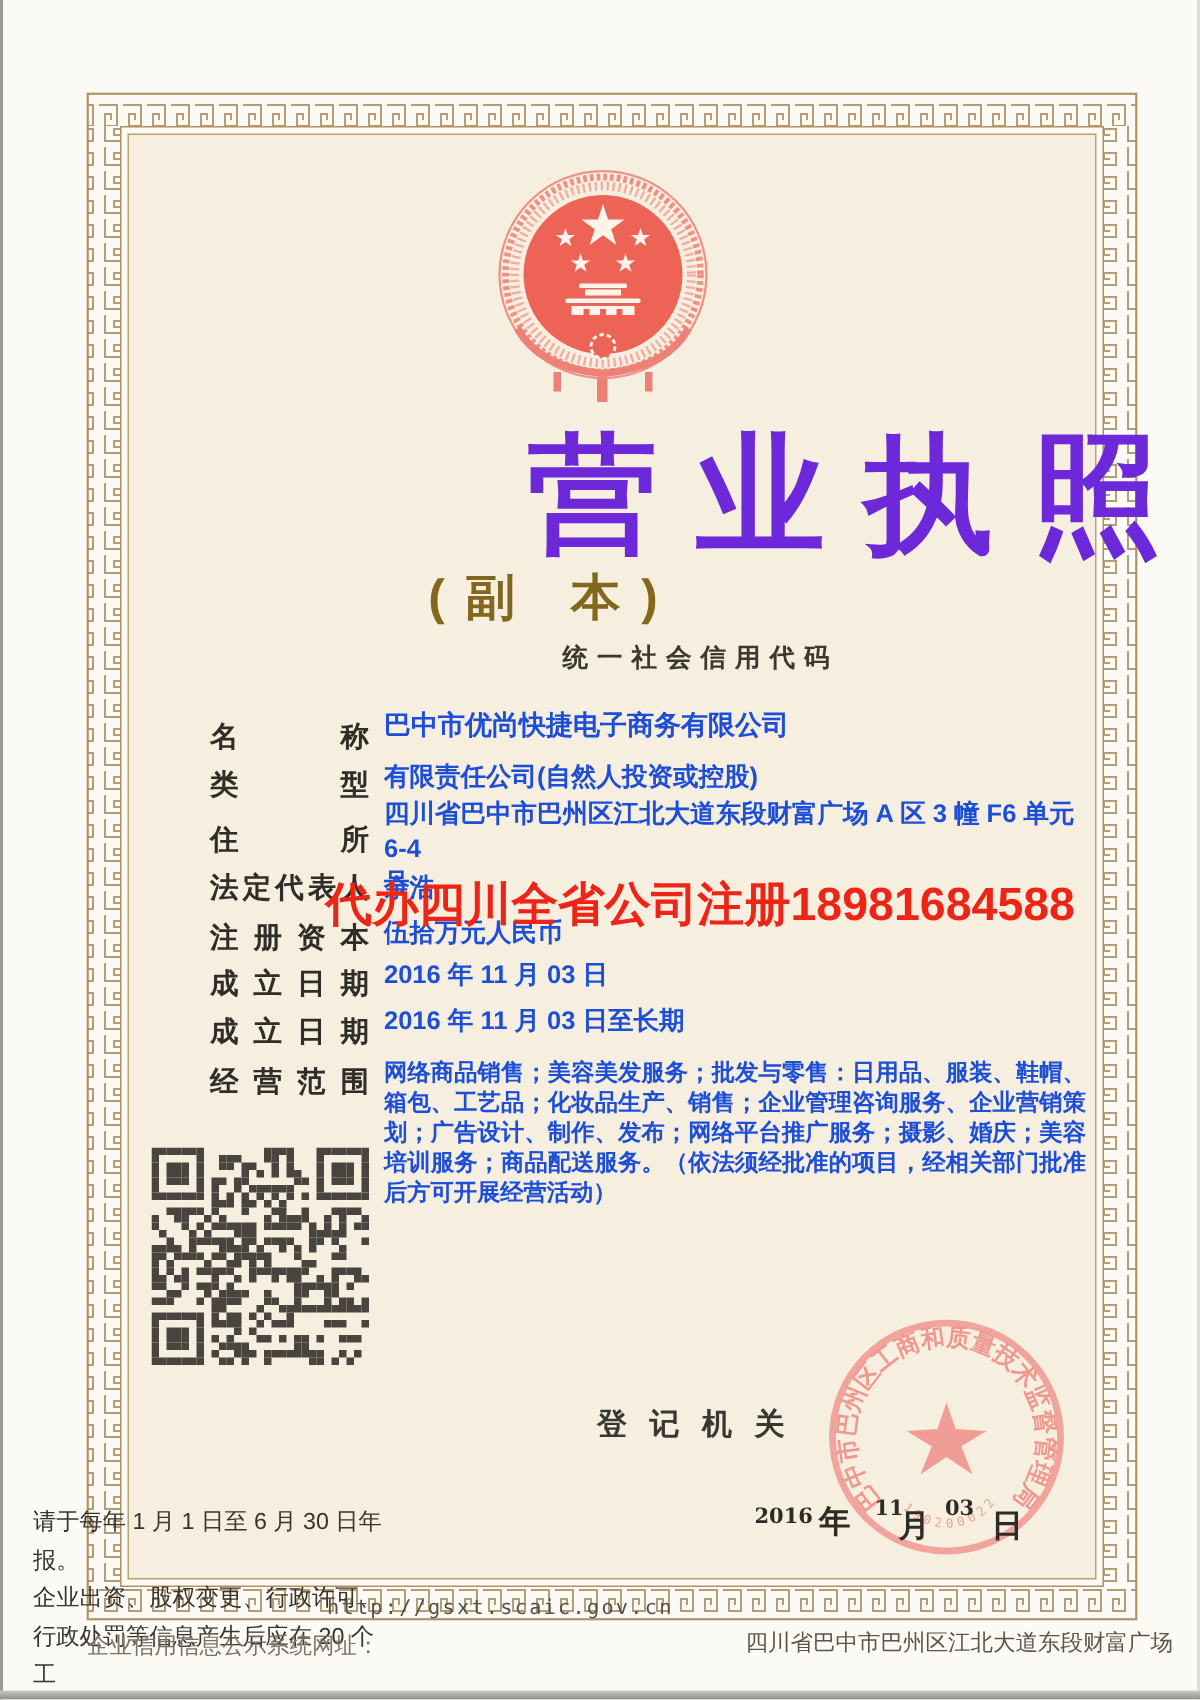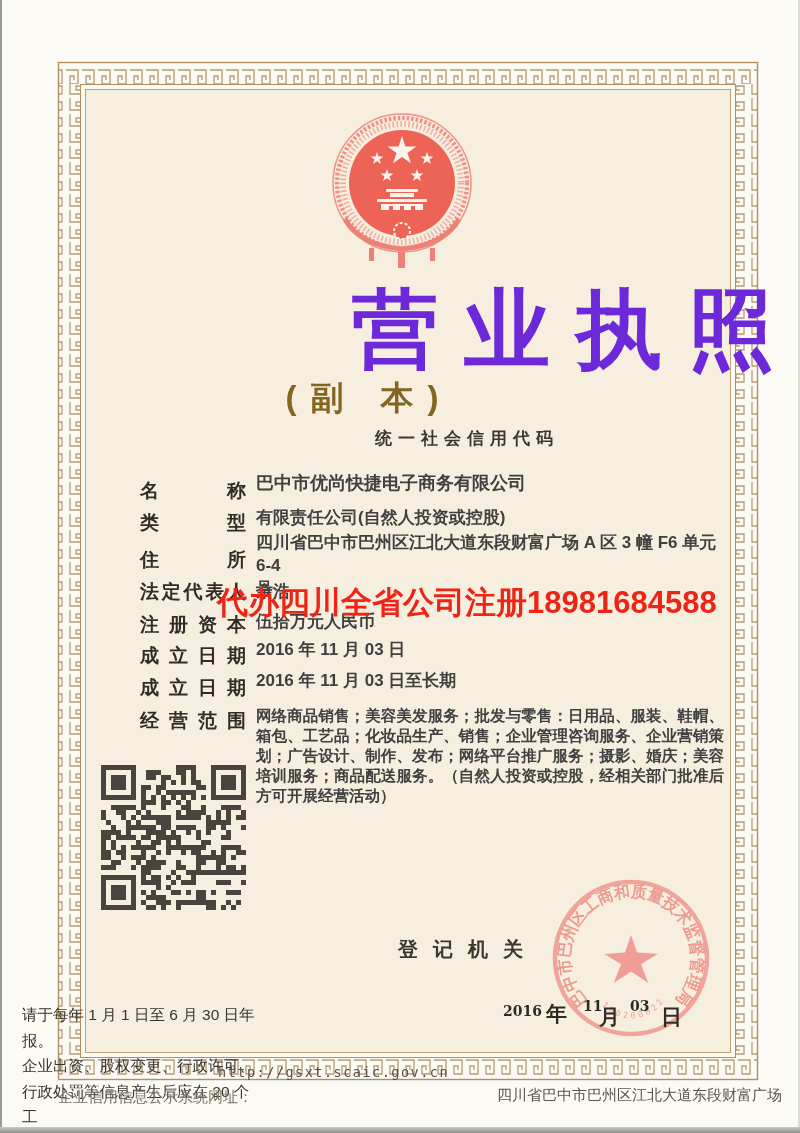--- a/index.html
+++ b/index.html
@@ -26,21 +26,21 @@
     font-size:33px;font-weight:700;letter-spacing:14px;text-indent:14px;
     color:#84671e;z-index:3;}
   
   .credit-row{left:327px;top:427px;z-index:3;display:flex;align-items:baseline;gap:14px;margin-left:48px;}
   .credit-label{font-size:17px;font-weight:600;letter-spacing:6px;color:#3c382f;}
   .credit-code{font-family:"DejaVu Serif","Liberation Serif",serif;font-size:18px;
     letter-spacing:1px;color:#3c382f;}
   
   .flabel{left:140px;width:106px;font-size:19px;font-weight:600;color:#302d28;
     text-align:justify;text-align-last:justify;z-index:3;}
-  .fvalue{left:256px;width:468px;font-size:17px;font-weight:600;color:#404040;
+  .fvalue{left:256px;width:468px;font-size:17px;font-weight:600;color:#1d4ed8;
     white-space:pre-line;line-height:23px;z-index:3;}
   .fvalue.scope{font-size:15.5px;line-height:20px;text-align:justify;}
   
   .watermark{left:217px;top:582px;font-size:31px;font-weight:700;
     white-space:nowrap;z-index:6;letter-spacing:0px;}
   
   .qr{left:101px;top:765px;z-index:3;}
   
   .reg-label{left:378px;top:936px;font-size:20px;font-weight:700;
     letter-spacing:15px;color:#3a3631;z-index:4;margin-left:20px;}
@@ -133,21 +133,21 @@
 <div class="abs flabel" style="top:612px">注册资本</div>
 <div class="abs fvalue" style="top:610px">伍拾万元人民币</div>
 
 <div class="abs flabel" style="top:643px">成立日期</div>
 <div class="abs fvalue" style="top:638px">2016 年 11 月 03 日</div>
 
 <div class="abs flabel" style="top:675px">成立日期</div>
 <div class="abs fvalue" style="top:669px">2016 年 11 月 03 日至长期</div>
 
 <div class="abs flabel" style="top:708px">经营范围</div>
-<div class="abs fvalue scope" style="top:706px">网络商品销售；美容美发服务；批发与零售：日用品、服装、鞋帽、箱包、工艺品；化妆品生产、销售；企业管理咨询服务、企业营销策划；广告设计、制作、发布；网络平台推广服务；摄影、婚庆；美容培训服务；商品配送服务。（自然人投资或控股，经相关部门批准后方可开展经营活动）</div>
+<div class="abs fvalue scope" style="top:706px">网络商品销售；美容美发服务；批发与零售：日用品、服装、鞋帽、箱包、工艺品；化妆品生产、销售；企业管理咨询服务、企业营销策划；广告设计、制作、发布；网络平台推广服务；摄影、婚庆；美容培训服务；商品配送服务。（依法须经批准的项目，经相关部门批准后方可开展经营活动）</div>
 
 <div class="abs watermark" id="watermark" style="color: rgb(238, 36, 23);">代办四川全省公司注册18981684588</div>
 
 <svg class="abs qr" id="qr" width="145" height="145">
     <rect x="0" y="0" width="5" height="5" fill="#49443e"></rect>
     <rect x="5" y="0" width="5" height="5" fill="#49443e"></rect>
     <rect x="10" y="0" width="5" height="5" fill="#49443e"></rect>
     <rect x="15" y="0" width="5" height="5" fill="#49443e"></rect>
     <rect x="20" y="0" width="5" height="5" fill="#49443e"></rect>
     <rect x="25" y="0" width="5" height="5" fill="#49443e"></rect>

